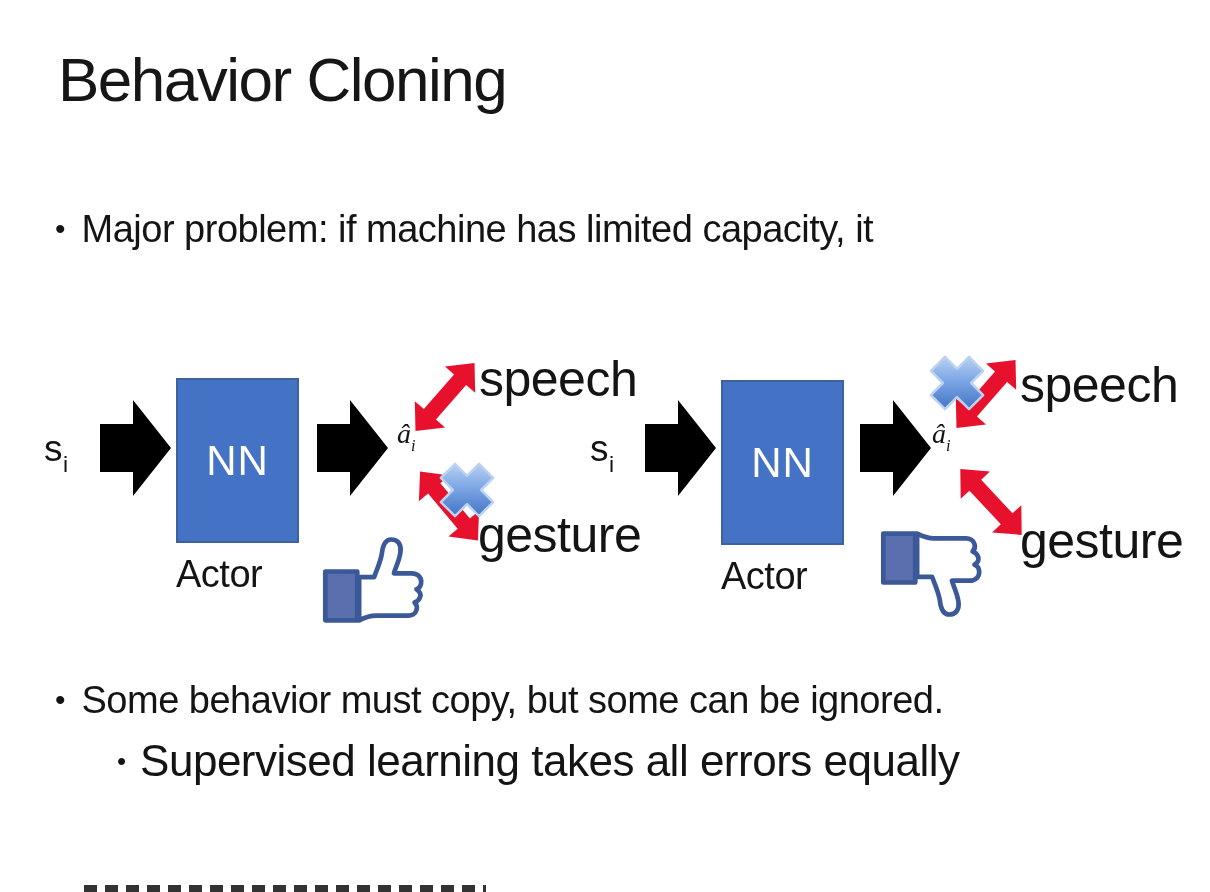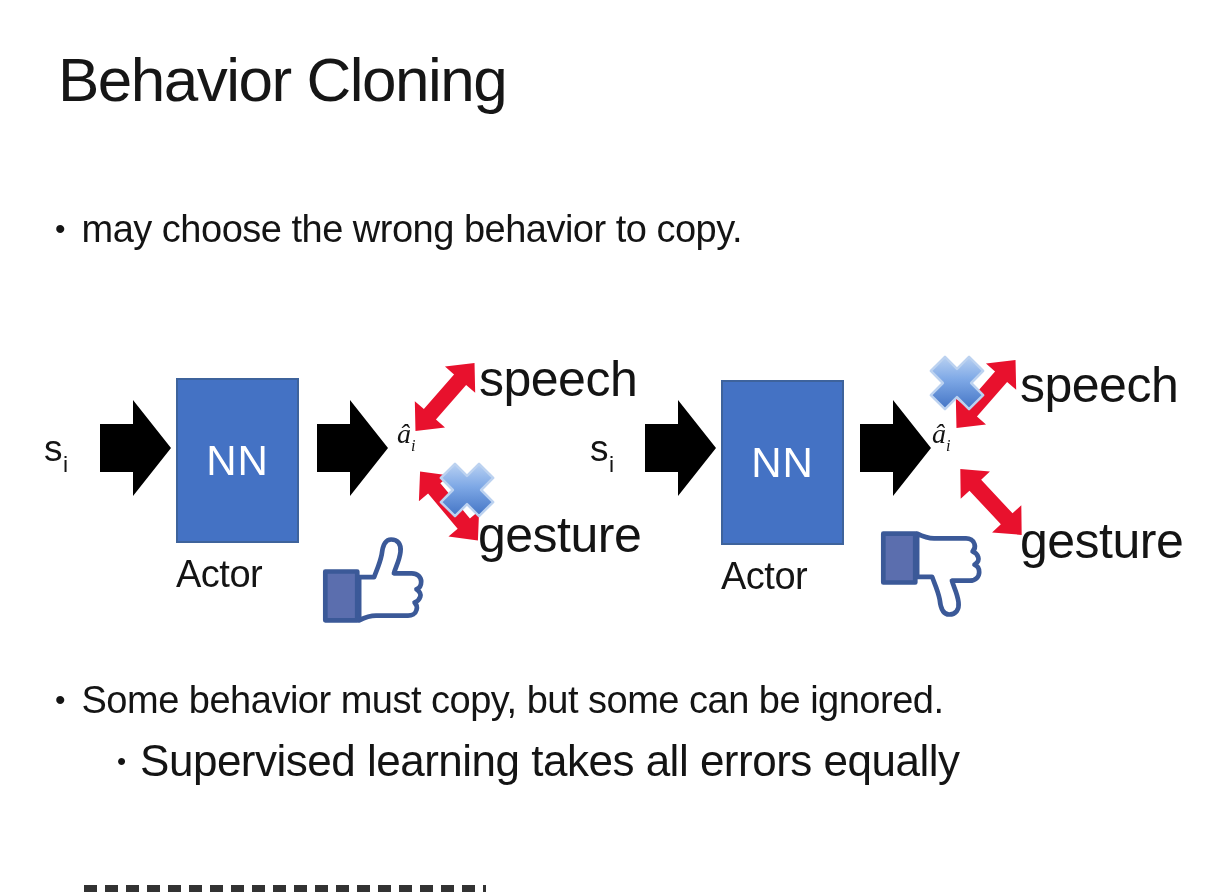--- a/index.html
+++ b/index.html
@@ -78,21 +78,21 @@
         <rect x="6" y="42" width="34" height="52" style="fill:var(--thumb-cuff,#5B6EAE)"></rect>
       </g>
     </defs>
   </svg>
 
   <div class="abs title">Behavior Cloning</div>
 
   <div class="abs bullet-row b1">
     <span class="bullet-marker">•</span>
     <span class="bullet-text">
-      <span class="line">may choose the wrong behavior to copy.</span>
+      <span class="line">Major problem: if machine has limited capacity, it</span>
     </span>
   </div>
 
   <div>
     <div class="abs sig" style="left:44px;top:428px;">
       <span>s</span><sub>i</sub>
     </div>
 
     <svg class="abs" style="left:100px;top:398px;" width="71" height="100" viewBox="0 0 71 100">
         <use href="#blockArrow"></use>

